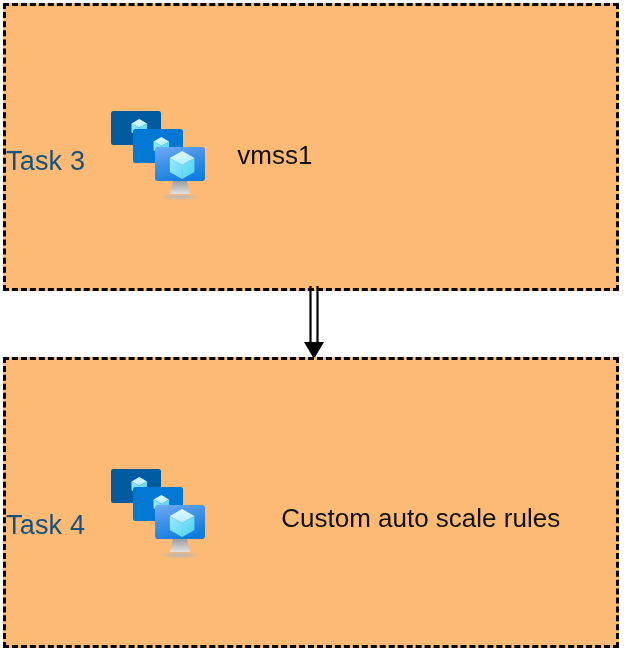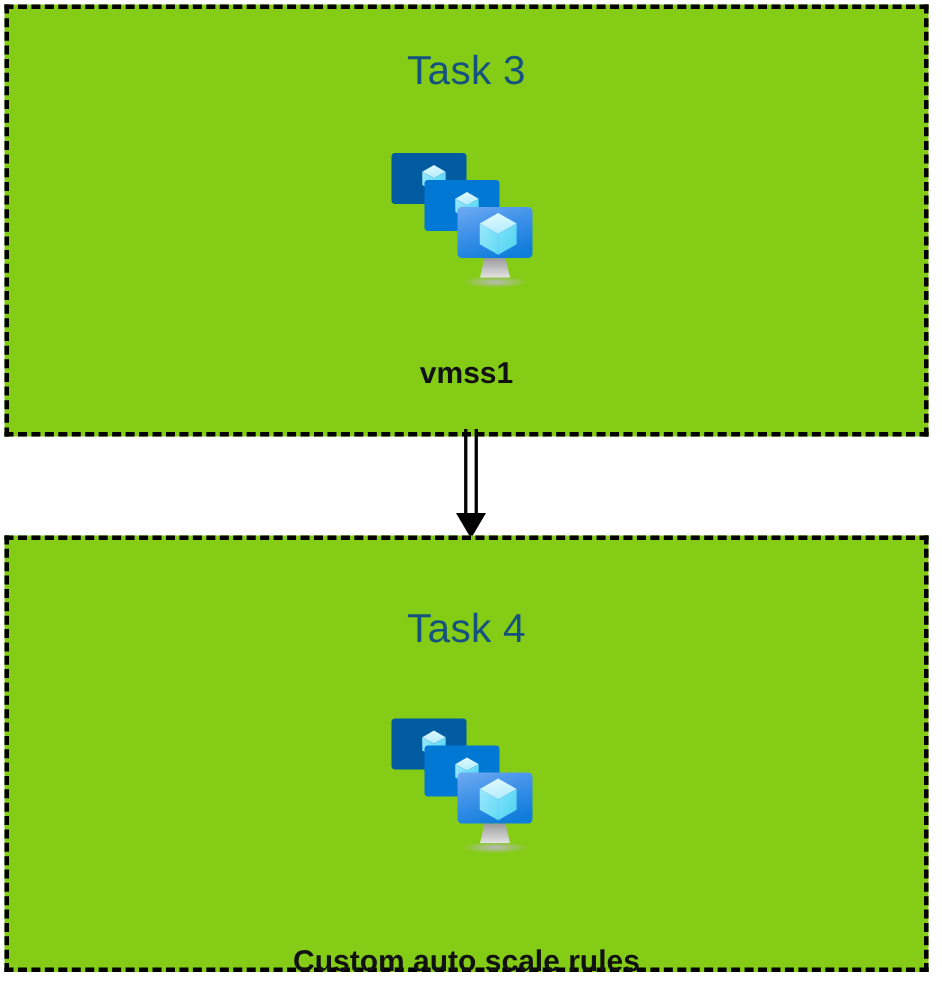--- a/index.html
+++ b/index.html
@@ -22,25 +22,24 @@
     top: 0;
     width: 628px;
     height: 654px;
   }
 
   
   .task-box {
     position: absolute;
     left: 3px;
     width: 616px;
-    background: #84cc16;
+    background: #fdba74;
     border: 3px dashed #000000;
     box-sizing: border-box;
     display: flex;
-    flex-direction: column;
     align-items: center;
     gap: 24px;
   }
   .task-box--top {
     top: 3px;
     height: 288px;
   }
   .task-box--bottom {
     top: 357px;
     height: 291px;
@@ -54,29 +53,28 @@
     letter-spacing: 0.2px;
     white-space: nowrap;
   }
   .task-box--top .task-title { margin-top: 28px; }
   .task-box--bottom .task-title { margin-top: 46px; }
 
   
   .label-block {
     text-align: left;
     color: #111111;
-    font-size: 20px;
+    font-size: 26px;
     line-height: 33px;
     white-space: nowrap;
-    font-weight: bold;
   }
   .label-line { display: block; }
 
   .task-box--top .label-block { margin-top: 17px; }
-  .task-box--bottom .label-block { margin-top: 32px; }
+  .task-box--bottom .label-block { margin-top: 32px; margin-left: 44px; }
 
   
   .vmss-icon {
     position: relative;
     width: 104px;
     height: 94px;
   }
   .task-box--top .vmss-icon { margin-top: 13px; }
   .task-box--bottom .vmss-icon { margin-top: 18px; }
 

